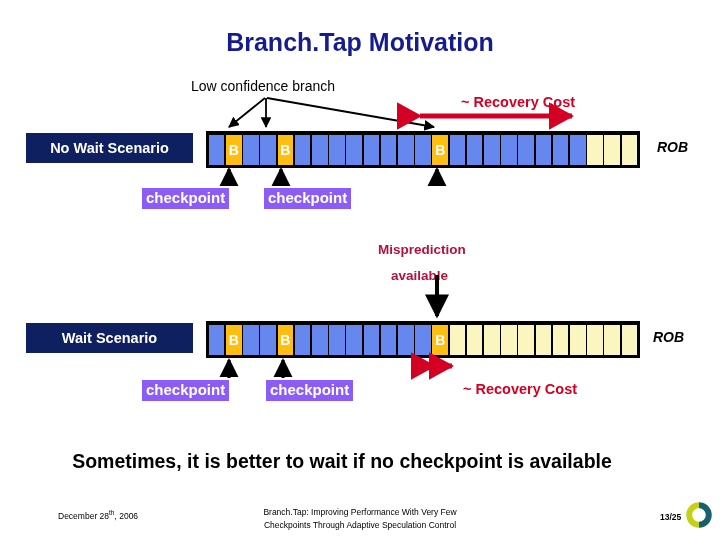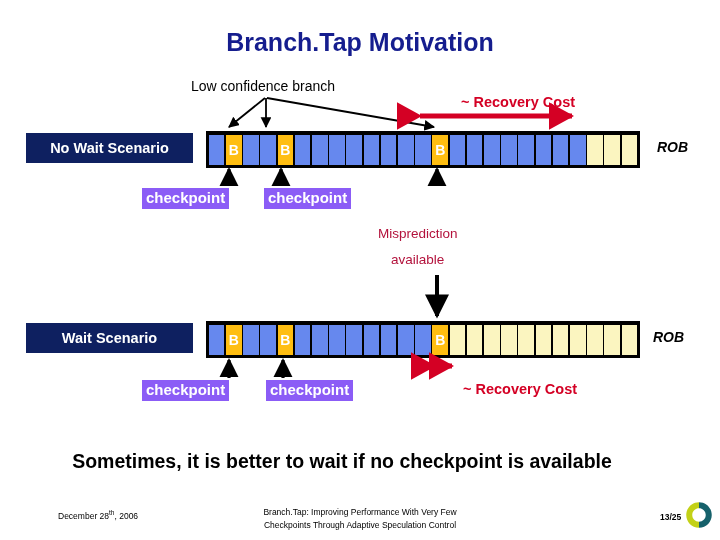--- a/index.html
+++ b/index.html
@@ -103,24 +103,25 @@
     color: #d40024;
     white-space: nowrap;
     margin-left: 44px;
   }
   #recovery-top    { left: 417px; top: 94px; }
   #recovery-bottom { left: 419px; top: 381px; }
 
   .crimson-text {
     position: absolute;
     font-size: 13.5px;
-    font-weight: normal;
+    font-weight: bold;
     color: #b3123c;
     white-space: nowrap;
     text-align: center;
+    margin-top: 16px;
   }
   #mispred-line-1 { left: 378px; top: 226px; }
   #mispred-line-2 { left: 391px; top: 252px; }
 
   
   .checkpoint-chip {
     position: absolute;
     background: #8b5cf6;
     color: #ffffff;
     font-size: 15px;

